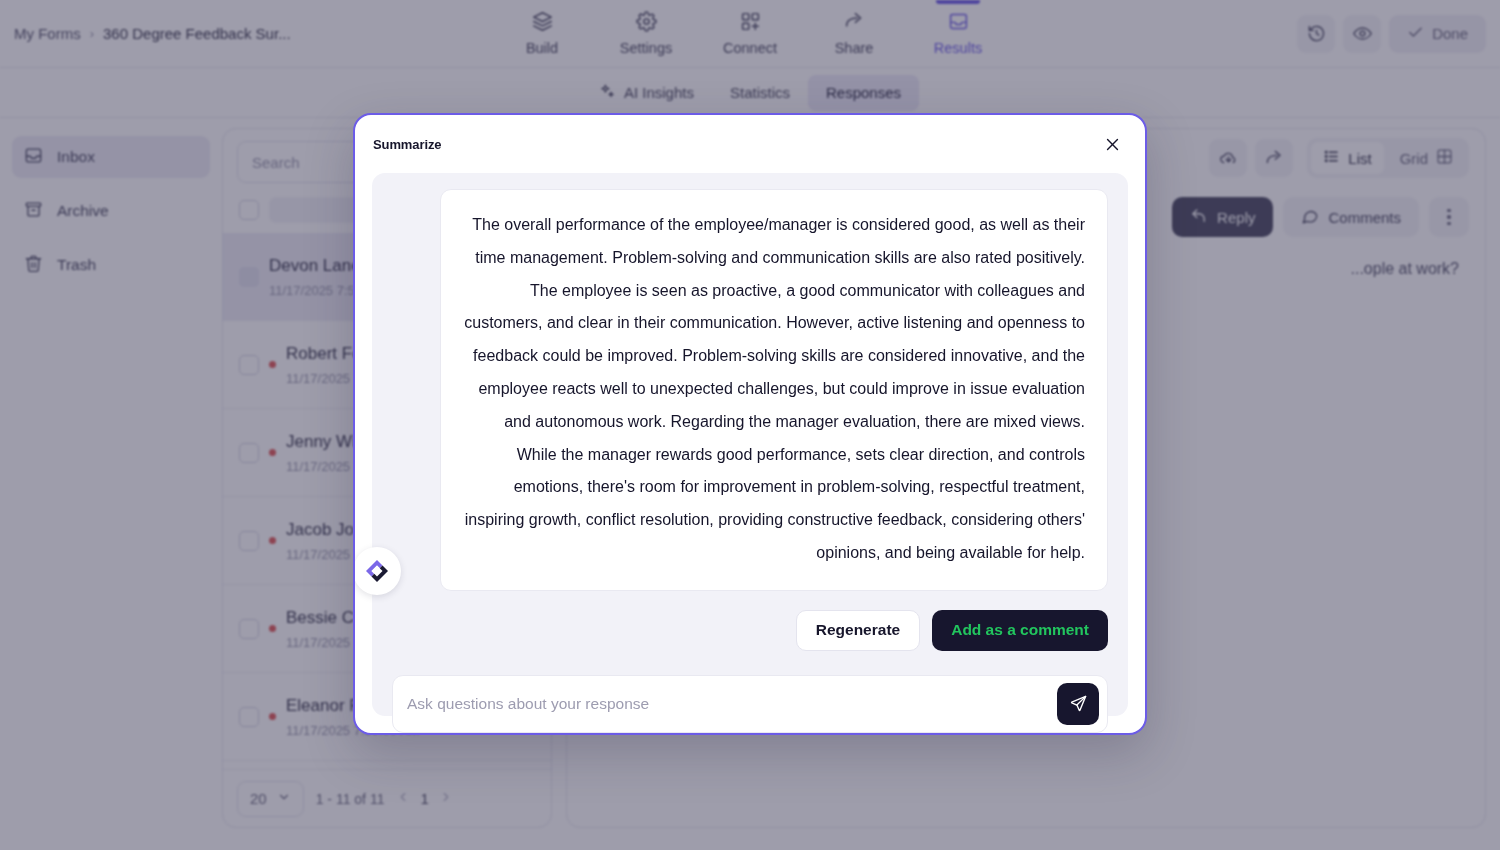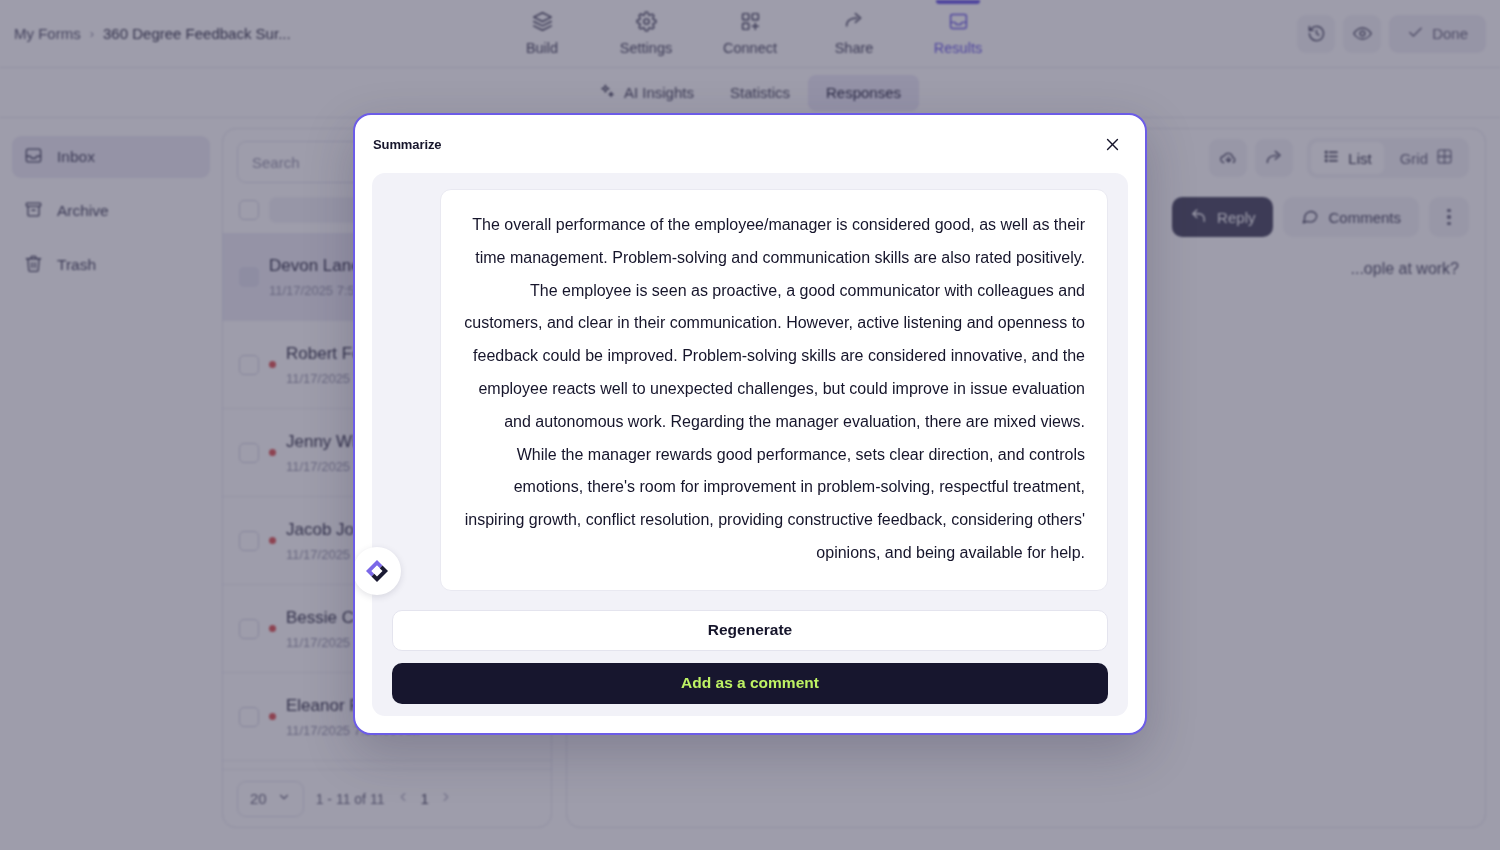--- a/index.html
+++ b/index.html
@@ -234,28 +234,28 @@
 
   .summary-card {
     flex:1; background:#ffffff; border:1px solid #e9e9f1; border-radius:11px;
     padding:19px 22px 20px 22px;
     margin-left:48px;
   }
   .summary-text {
     font-size:16px; line-height:2.05; color:#16152b; text-align:right;
   }
 
-  .btn-row { display:flex; justify-content:flex-end; gap:12px; margin-top:19px;flex-direction:column; }
+  .btn-row { display:flex; justify-content:flex-end; gap:12px; margin-top:19px; }
   .btn {
     height:41px; padding:0 19px; border-radius:10px;
     font-size:15.5px; font-weight:700; cursor:pointer;
     display:flex; align-items:center; justify-content:center;
   }
   .btn-regen { background:#ffffff; border:1px solid #e4e4ee; color:#16152b; }
-  .btn-add { background:#17162e; color:#bef264; }
+  .btn-add { background:#17162e; color:#22c55e; }
 
   .ask-row { margin-top:auto; padding-top:24px; }
   .ask-box {
     height:58px; background:#ffffff; border:1px solid #e9e9f1; border-radius:11px;
     display:flex; align-items:center; padding:0 8px 0 14px; gap:10px;
   }
   .ask-input {
     flex:1; border:none; outline:none; background:transparent;
     font-family:"Liberation Sans", sans-serif; font-size:15.5px; color:#16152b;
   }
@@ -615,15 +615,26 @@
       <div class="summary-card">
         <div class="summary-text">The overall performance of the employee/manager is considered good, as well as their time management. Problem-solving and communication skills are also rated positively. The employee is seen as proactive, a good communicator with colleagues and customers, and clear in their communication. However, active listening and openness to feedback could be improved. Problem-solving skills are considered innovative, and the employee reacts well to unexpected challenges, but could improve in issue evaluation and autonomous work. Regarding the manager evaluation, there are mixed views. While the manager rewards good performance, sets clear direction, and controls emotions, there's room for improvement in problem-solving, respectful treatment, inspiring growth, conflict resolution, providing constructive feedback, considering others' opinions, and being available for help.</div>
       </div>
     </div>
 
     <div class="btn-row">
       <div class="btn btn-regen">Regenerate</div>
       <div class="btn btn-add">Add as a comment</div>
     </div>
 
+    <div class="ask-row">
+      <div class="ask-box">
+        <input class="ask-input" type="text" placeholder="Ask questions about your response" style="">
+        <div class="send-btn">
+          <svg viewBox="0 0 24 24" fill="none" stroke="#ffffff" stroke-width="1.7" stroke-linecap="round" stroke-linejoin="round">
+            <path d="M21 3L3.5 10.2a.5.5 0 0 0 0 .92L10 14l2.9 6.5a.5.5 0 0 0 .92 0z"></path>
+            <line x1="10" y1="14" x2="21" y2="3"></line>
+          </svg>
+        </div>
+      </div>
+    </div>
 
   </div>
 </div>
 
 </body></html>

